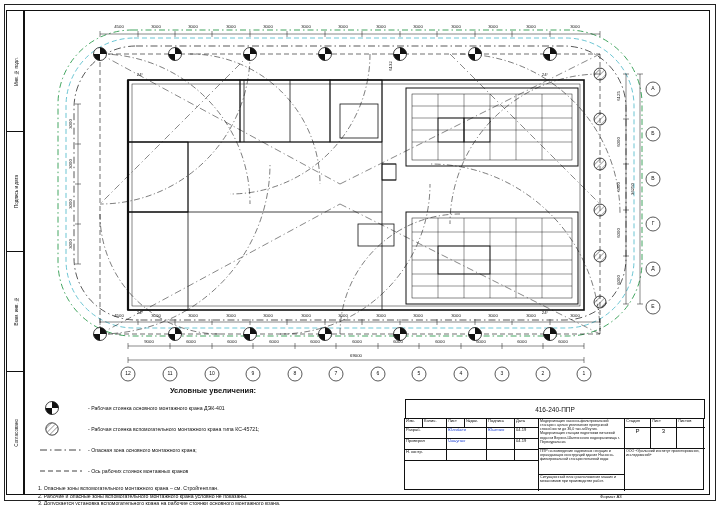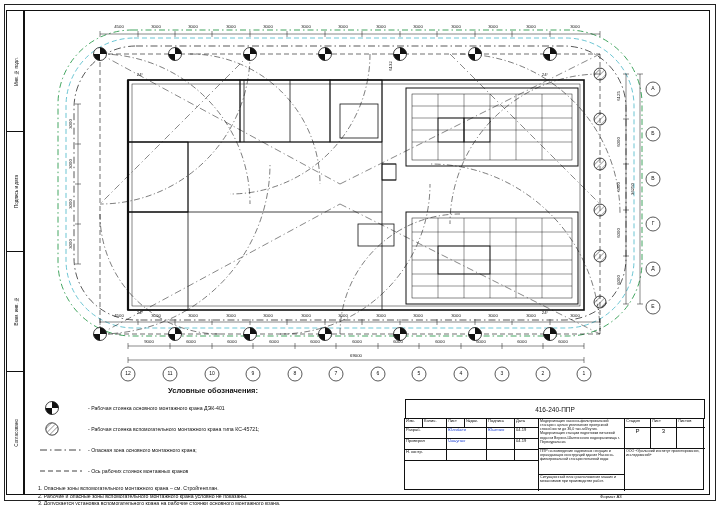--- a/index.html
+++ b/index.html
@@ -439,21 +439,21 @@
         <text class="dim" x="100" y="300">24°</text>
         <text class="dim" x="505" y="300">24°</text>
       </g>
       <g>
         <text class="dim" x="352" y="52" transform="rotate(-90 352 52)">6132</text>
       </g>
     </svg>
   </div>
 
   <div class="abs legendbox">
-    <div class="legend-title">Условные обозначения:</div>
+    <div class="legend-title">Условные увеличения:</div>
 
     <div class="legend-row">
       <div class="legend-sym">
         <svg width="46" height="16" viewBox="0 0 46 16">
           <g transform="translate(14,8)">
             <circle r="6.5" fill="#fff" stroke="#111" stroke-width="0.8"></circle>
             <path d="M0 0 L0 -6.5 A6.5 6.5 0 0 1 6.5 0 Z" fill="#111"></path>
             <path d="M0 0 L0 6.5 A6.5 6.5 0 0 1 -6.5 0 Z" fill="#111"></path>
           </g>
         </svg>

